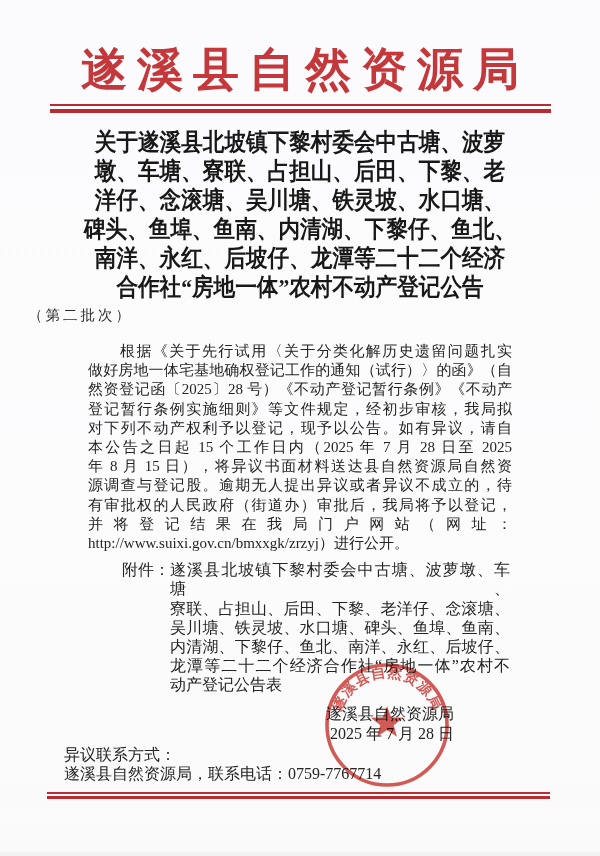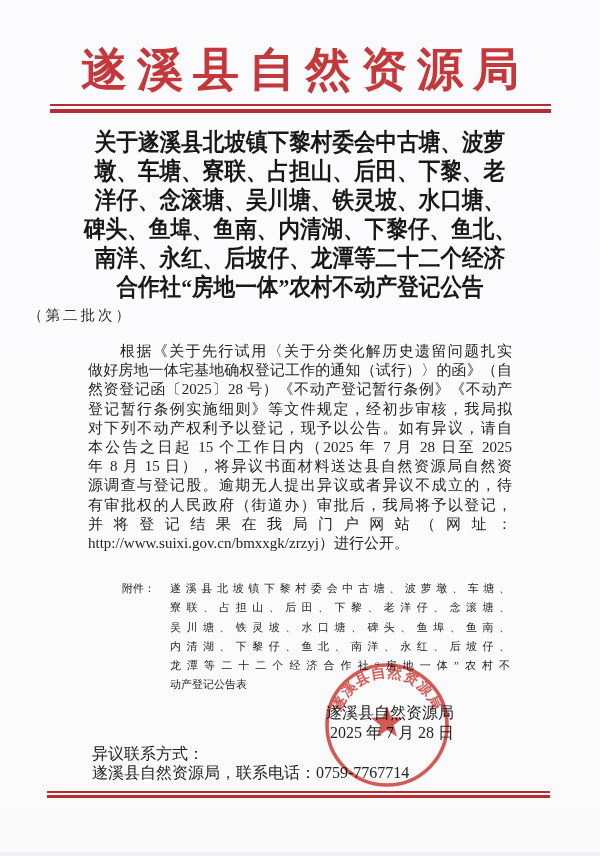--- a/index.html
+++ b/index.html
@@ -59,39 +59,39 @@
     font-size:15px;
     line-height:19.2px;
     color:#242424;
     text-justify:inter-character;
   }
   .doc-body .stretch,.att-lines .stretch{text-align:justify;text-align-last:justify;}
   .doc-body .indent{padding-left:32px;}
   
   .attachment{
     display:flex;
-    margin:26px 90px 0 122px;
-    font-size:11px;
+    margin:7px 90px 0 122px;
+    font-size:16px;
     line-height:19.2px;
     color:#242424;
   }
   .att-label{flex:none;width:48px;}
   .att-lines{flex:1;text-justify:inter-character;}
   
   .sign-block{
     margin-top:9px;
     padding-right:146px;
     text-align:right;
     font-size:16px;
     line-height:20px;
     color:#242424;
   }
   
   .contact{
-    margin:1px 0 0 92px;
+    margin:1px 0 0 64px;
     font-size:16px;
     line-height:19px;
     color:#242424;
   }
   
   .footer-rule{margin:9px 50px 0 47px;}
   .footer-rule .rule-thin{height:2px;}
   .footer-rule .rule-gap{height:2px;}
   .footer-rule .rule-thick{height:3px;}
   

